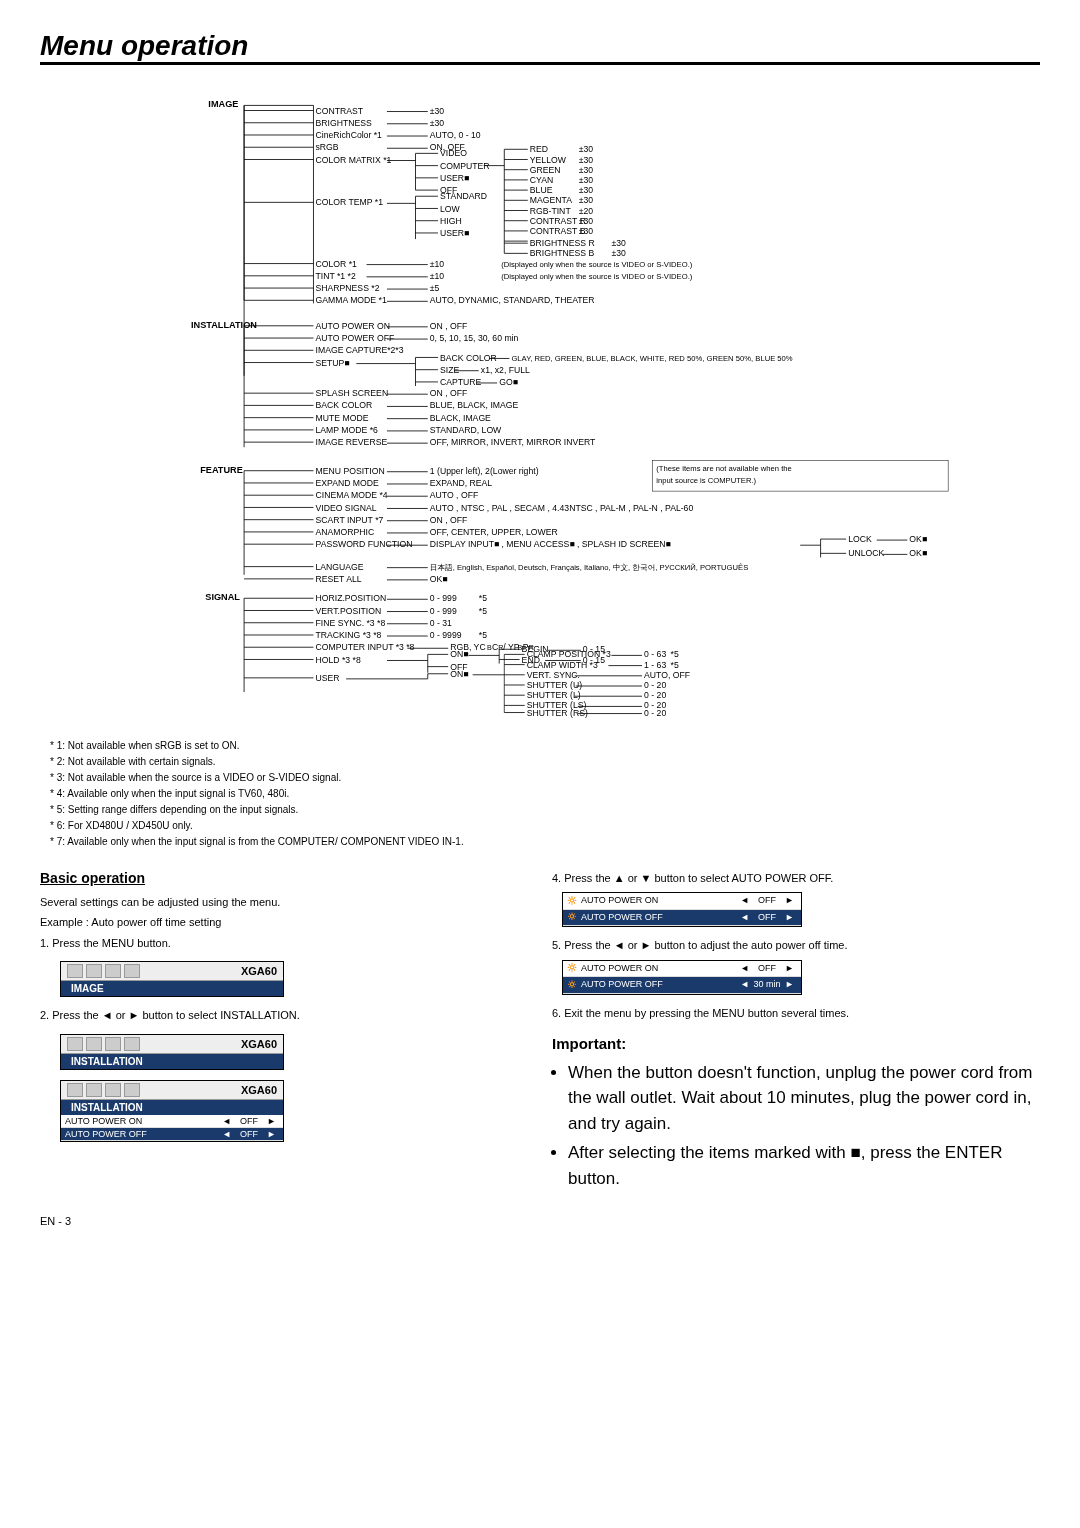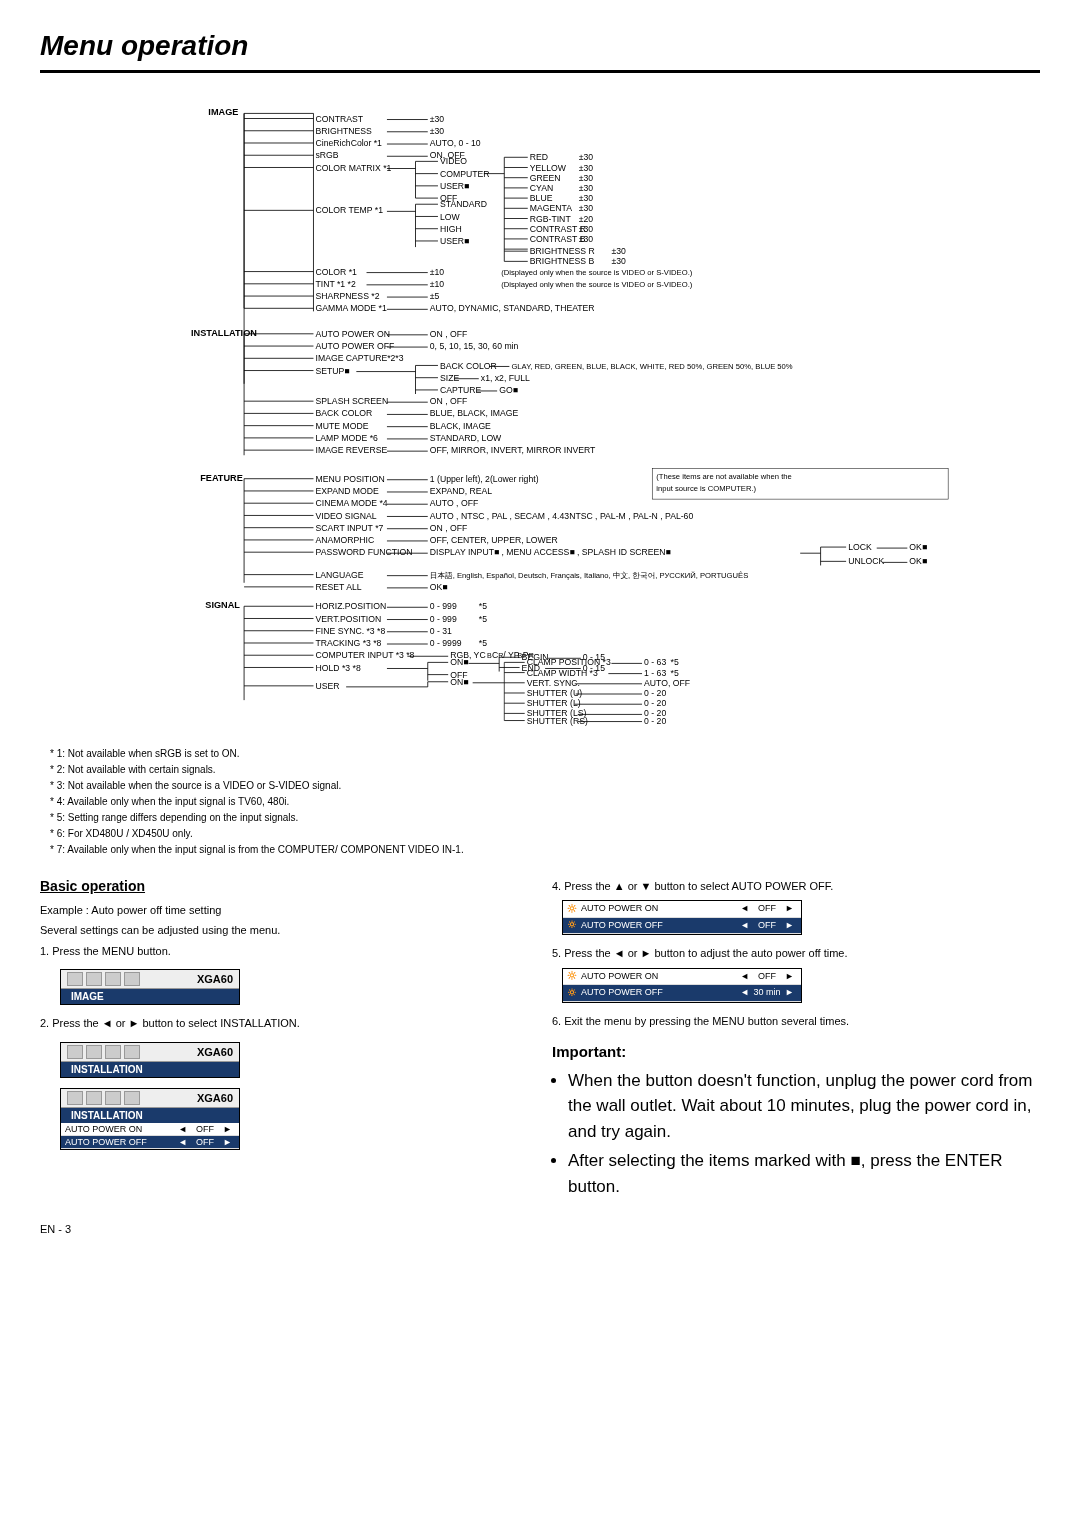--- a/index.html
+++ b/index.html
@@ -10,21 +10,20 @@
       font-family: Arial, Helvetica, sans-serif;
       font-size: 11px;
       color: #000;
       padding: 30px 40px;
     }
     h1 {
       font-size: 28px;
       font-style: italic;
       font-weight: bold;
       border-bottom: 3px solid #000;
-      padding-bottom: 8px;
       margin-bottom: 20px;
     }
     .diagram-area {
       width: 100%;
       margin-bottom: 18px;
     }
     .diagram-svg {
       width: 100%;
       height: auto;
     }
@@ -56,21 +55,21 @@
       line-height: 1.5;
       margin-bottom: 4px;
     }
     .step {
       font-size: 11px;
       margin-bottom: 10px;
       line-height: 1.5;
     }
     .menu-mockup {
       border: 1px solid #000;
-      width: 180px;
+      width: 224px;
       margin: 6px 0 10px 20px;
       font-size: 10px;
     }
     .menu-top-bar {
       display: flex;
       align-items: center;
       justify-content: space-between;
       padding: 2px 6px;
       background: #eee;
       border-bottom: 1px solid #999;
@@ -497,22 +496,22 @@
   <div>* 5: Setting range differs depending on the input signals.</div>
   <div>* 6: For XD480U / XD450U only.</div>
   <div>* 7: Available only when the input signal is from the COMPUTER/ COMPONENT VIDEO IN-1.</div>
 </div>
 
 <div class="two-col">
 
   <div class="col-left">
     <h2 class="section-title">Basic operation</h2>
     <div class="basic-op">
+      <p>Several settings can be adjusted using the menu.</p>
       <p>Example : Auto power off time setting</p>
-      <p>Several settings can be adjusted using the menu.</p>
     </div>
 
     <div class="step">
       <span>1. </span>
       <span>Press the MENU button.</span>
     </div>
 
     <div class="menu-mockup">
       <div class="menu-top-bar">
         <div class="icons-row">

